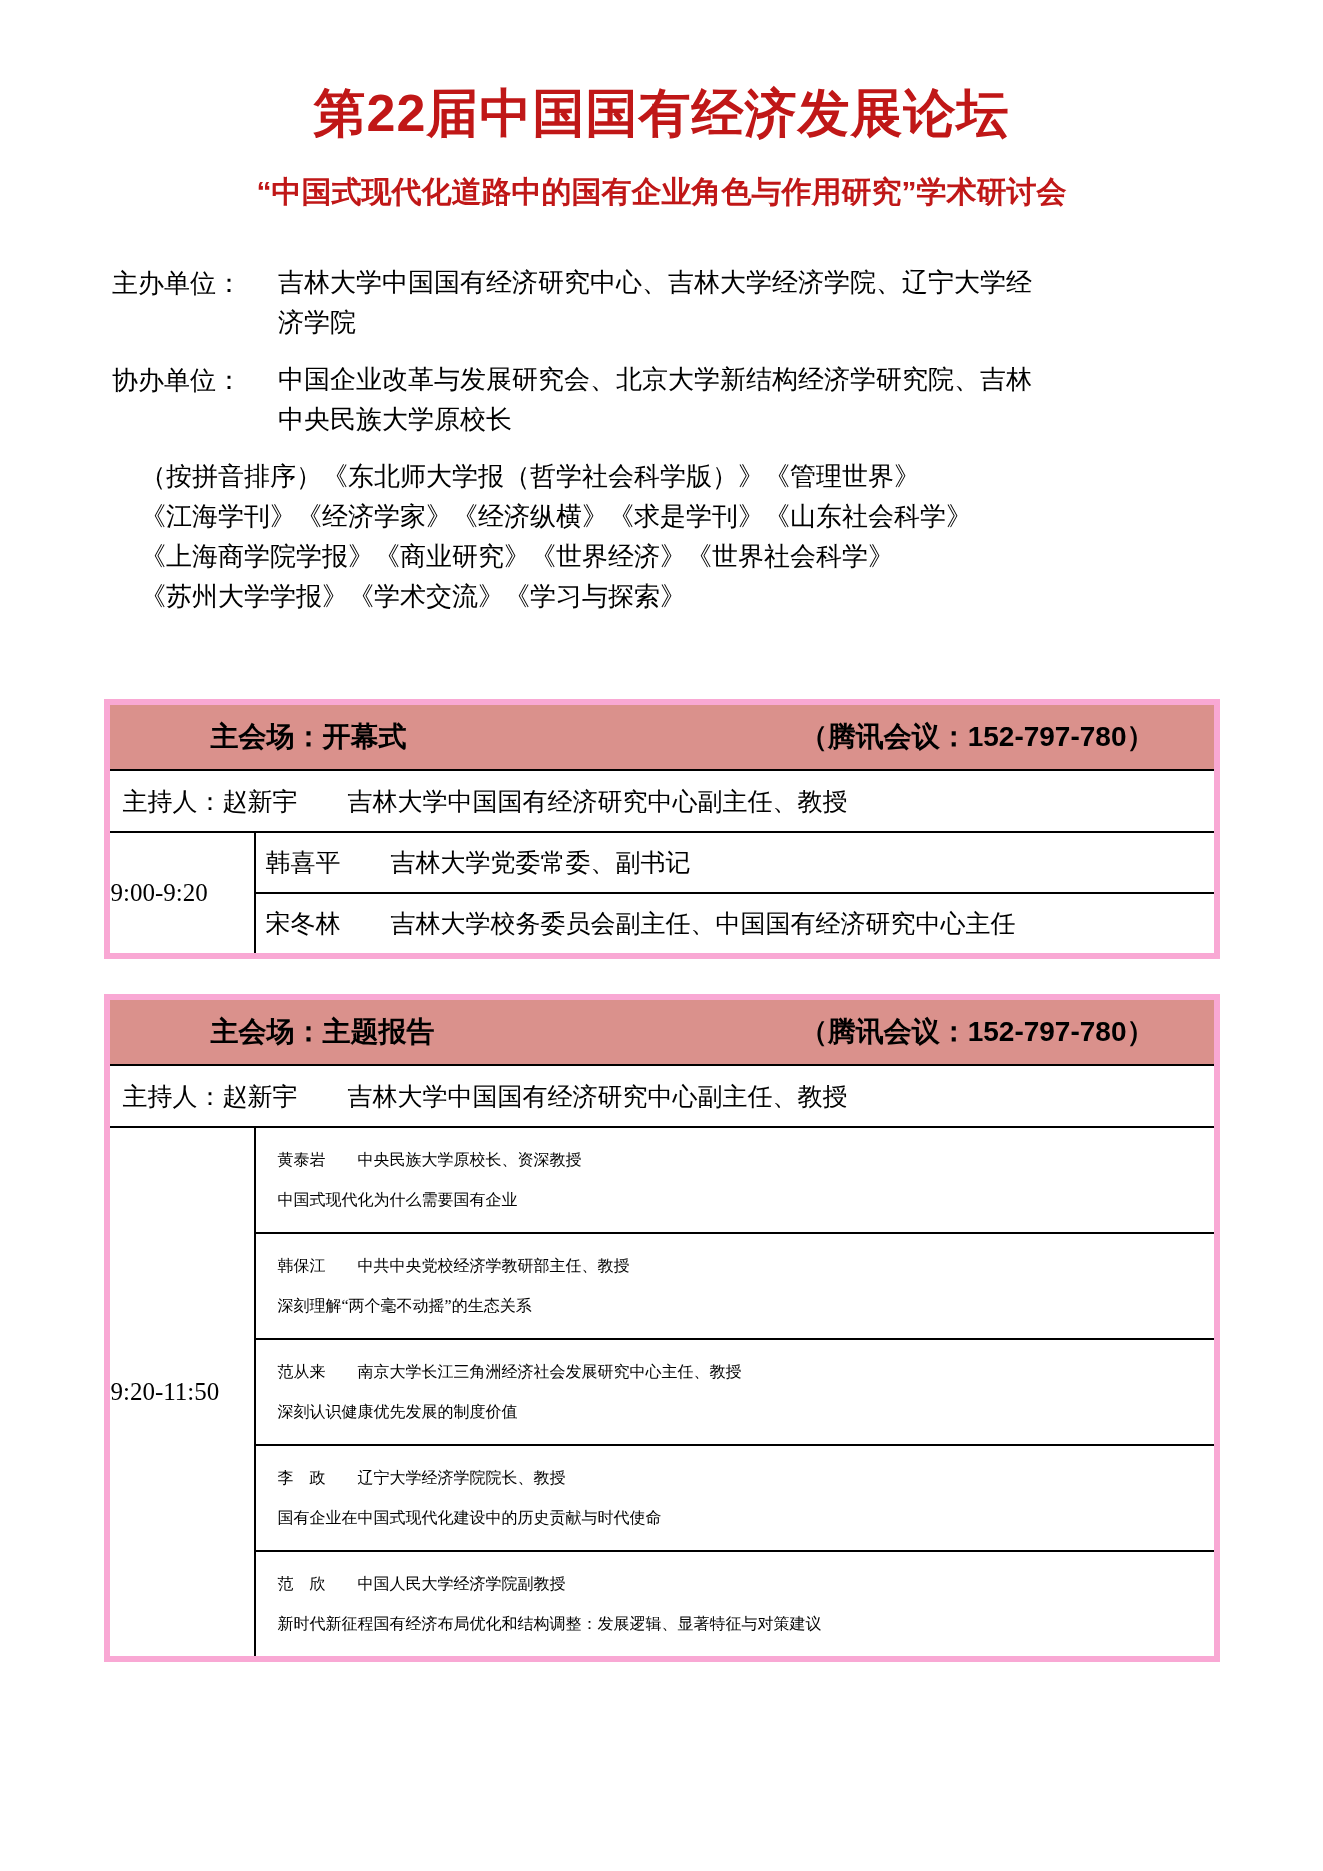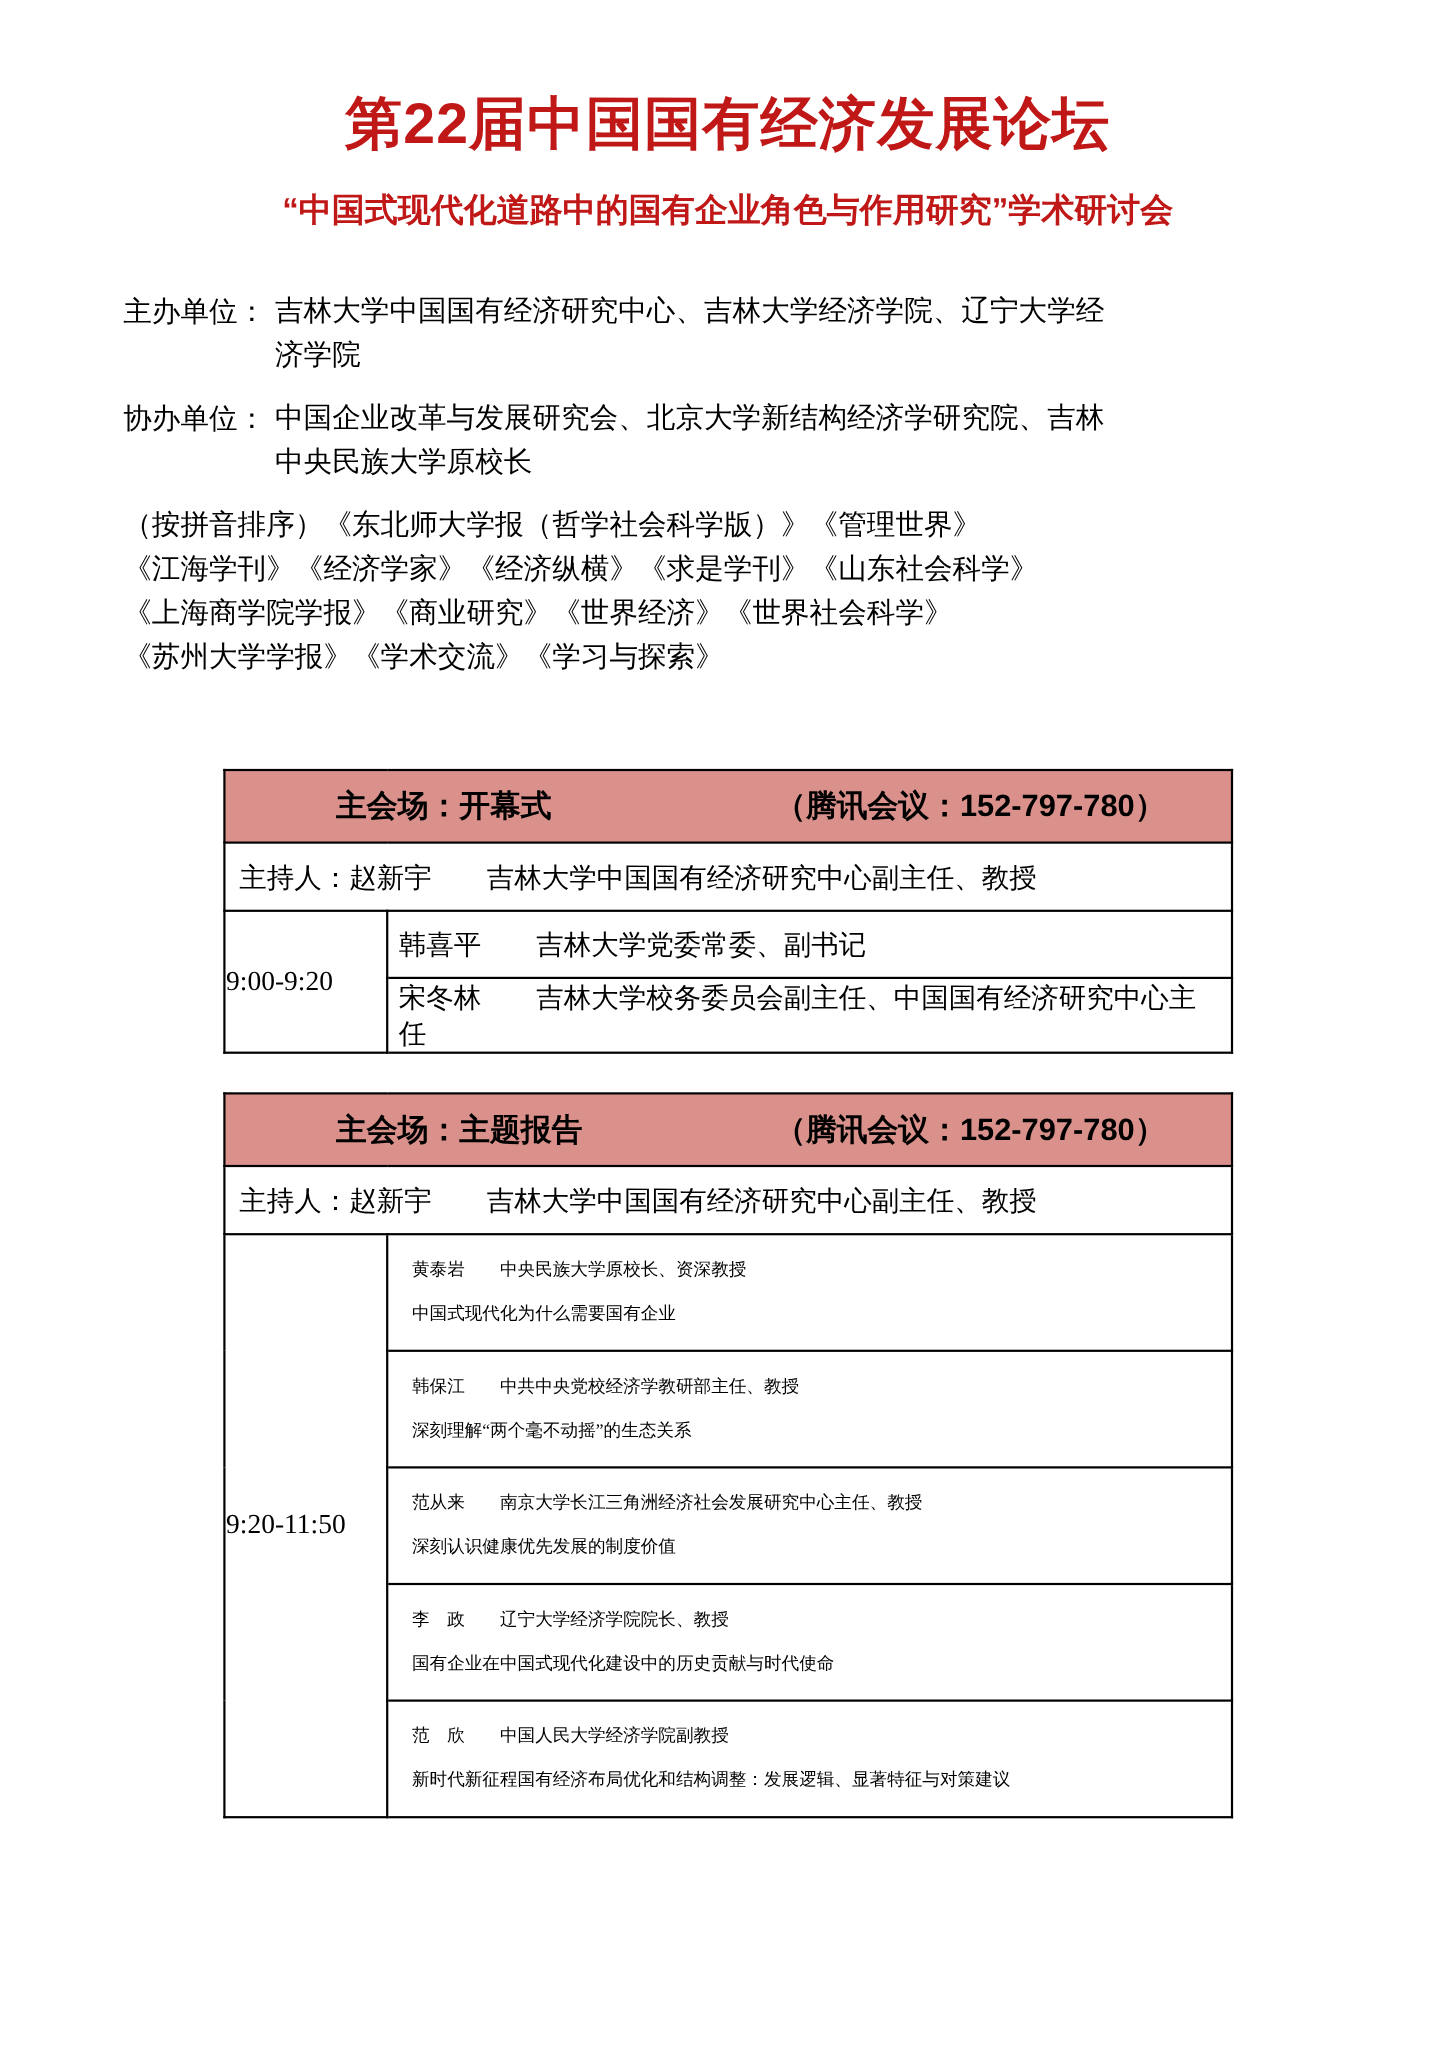--- a/index.html
+++ b/index.html
@@ -34,28 +34,28 @@
   .info { margin: 52px 118px 0 112px; }
   .info-row { display: flex; margin-bottom: 17px; }
   .info-label {
     flex: 0 0 138px;
     font-family: "Liberation Sans", sans-serif;
     font-weight: normal;
     font-size: 26px;
     line-height: 40px;
     white-space: nowrap;
   }
-  .info-value { flex: 1; font-size: 26px; line-height: 40px; }
+  .info-value { flex: 1; font-size: 26px; line-height: 40px; margin-left: 28px; }
 
   table.session {
-    width: 918px;
+    width: 1116px;
     margin: 0 auto;
     border-collapse: collapse;
     table-layout: fixed;
-    border: 2px solid #f9a8d4;
+    border: 6px solid #f9a8d4;
   }
   table.t1 { margin-top: 82px; }
   table.t2 { margin-top: 35px; }
   table.session td { border: 2.5px solid #000; vertical-align: middle; }
 
   .head-cell { background: var(--pink, #da918c); height: 62px; }
   .head-flex {
     display: flex; justify-content: space-between; align-items: center;
     padding: 0 58px 0 100px;
     font-family: "Liberation Sans", sans-serif;

